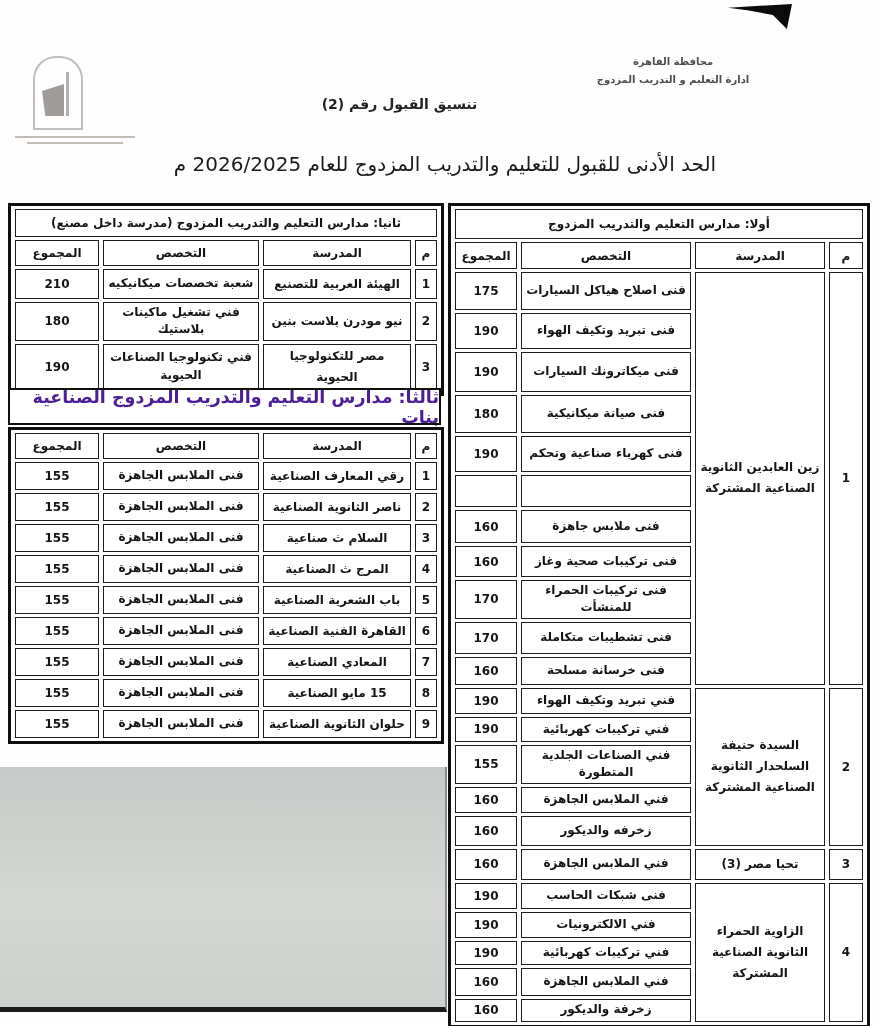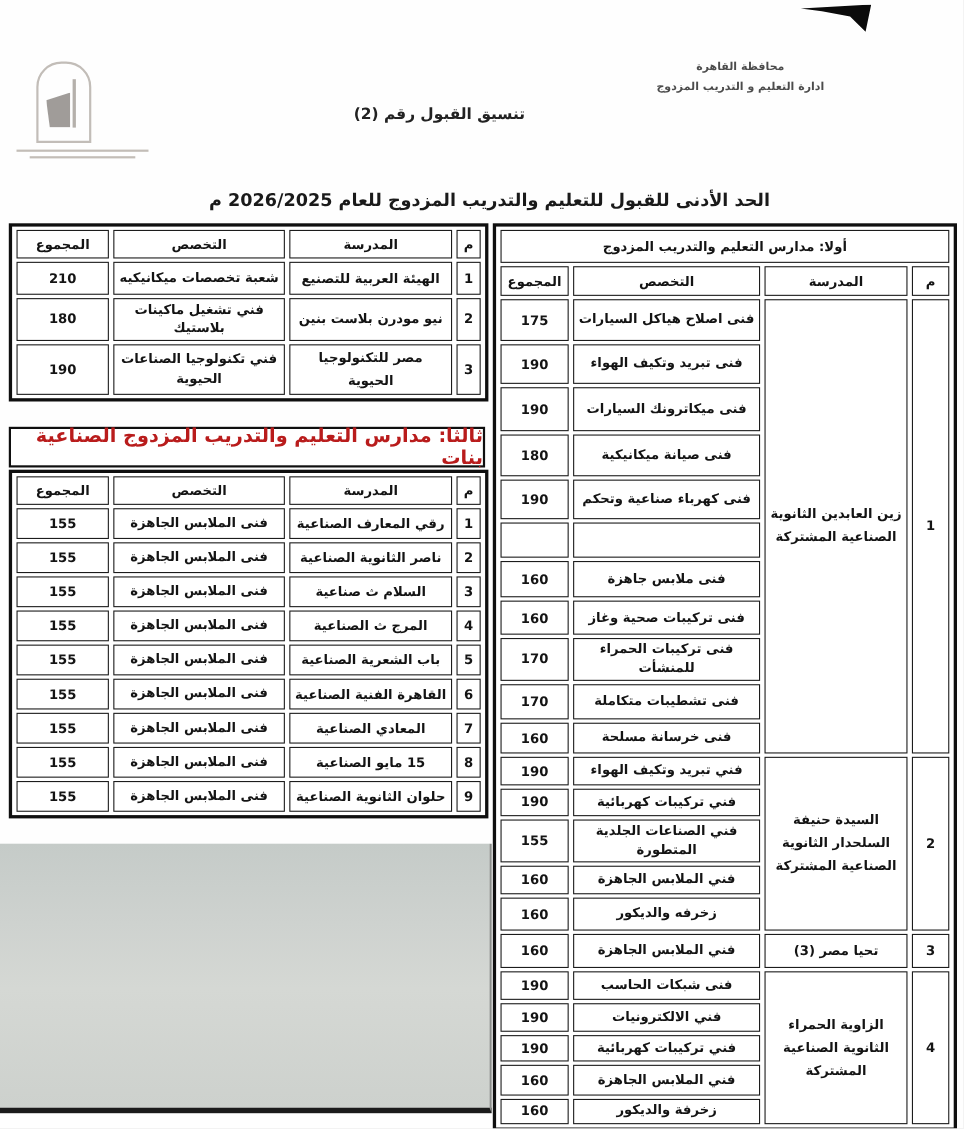--- a/index.html
+++ b/index.html
@@ -33,22 +33,22 @@
   .letterhead{
     position:absolute;left:548px;top:53px;width:250px;text-align:center;
     direction:rtl;font-size:10px;font-weight:bold;line-height:1.8;
     color:#4c4c4c;letter-spacing:.6px;
   }
   .docref{
     position:absolute;left:292px;top:96px;width:215px;text-align:center;
     direction:rtl;font-weight:bold;font-size:14px;color:#222;
   }
   .doc-title{
-    position:absolute;left:50px;top:172px;width:790px;text-align:center;
-    direction:rtl;font-weight:bold;font-size:16px;color:#1a1a1a;
+    position:absolute;left:50px;top:152px;width:790px;text-align:center;
+    direction:rtl;font-weight:normal;font-size:20px;color:#1a1a1a;
   }
 
   table.tbl{
     position:absolute;border:3px solid #0f0f0f;border-collapse:separate;
     border-spacing:4px 3px;background:#fff;table-layout:fixed;direction:rtl;
   }
   table.tbl td{
     border:1.6px solid #1c1c1c;text-align:center;vertical-align:middle;
     font-weight:bold;padding:1px 3px;font-size:12px;color:#141414;overflow:hidden;
   }
@@ -59,21 +59,21 @@
   td.school{font-size:12.5px;line-height:1.75;}
   td.spec{font-size:12px;line-height:1.45;}
 
   .t-first{left:448px;top:203px;width:419px;}
   .t-second{left:8px;top:203px;width:433px;}
   .t-third{left:8px;top:427px;width:433px;}
 
   .banner-third{
     position:absolute;left:8px;top:388px;width:433px;height:37px;box-sizing:border-box;
     border:2.5px solid #0f0f0f;background:#fff;display:flex;align-items:center;justify-content:center;
-    direction:rtl;font-weight:bold;font-size:17.5px;color:#b91c1c;
+    direction:rtl;font-weight:bold;font-size:17.5px;color:#4c1d95;
   }
   .grey-block{
     position:absolute;left:0;top:767px;width:445px;height:240px;
     background:linear-gradient(180deg,#c5cbc8 0%,#ced2cf 30%,#d5d8d4 55%,#cdd1cd 100%);
     border-bottom:5px solid #1b1b1b;border-right:2px solid #8a8d8a;
   }
 </style>
 </head>
 <body>
 
@@ -213,20 +213,23 @@
     </table>
 
   <table class="tbl t-second">
     <colgroup>
         <col style="width:22px">
         <col style="width:148px">
         <col style="width:156px">
         <col style="width:84px">
       </colgroup>
     <tbody>
+        <tr style="height:28px">
+      <td class="sect" colspan="4">ثانيا: مدارس التعليم والتدريب المزدوج (مدرسة داخل مصنع)</td>
+    </tr>
     <tr style="height:26px">
       <td class="hdr">م</td>
       <td class="hdr">المدرسة</td>
       <td class="hdr">التخصص</td>
       <td class="hdr">المجموع</td>
     </tr>
     <tr style="height:30px">
       <td class="mcol">1</td>
       <td class="school">الهيئة العربية للتصنيع</td>
       <td class="spec">شعبة تخصصات ميكانيكيه</td>

